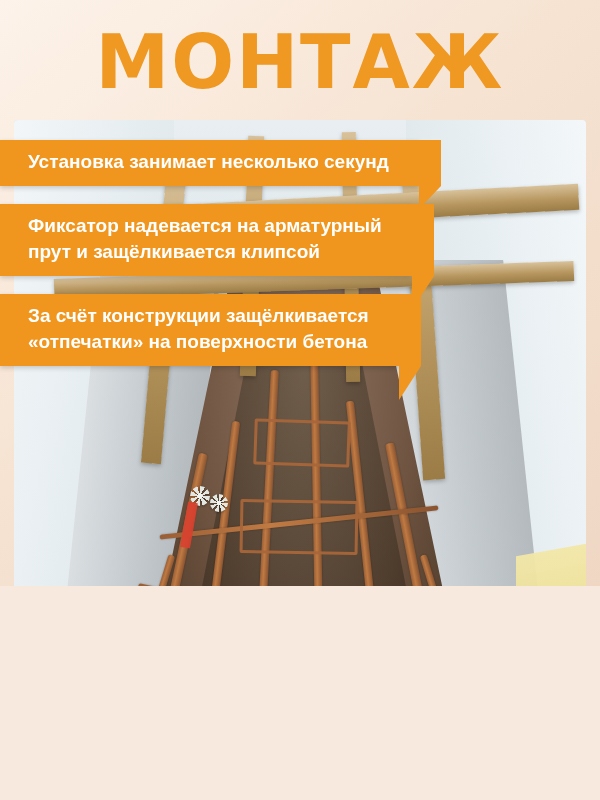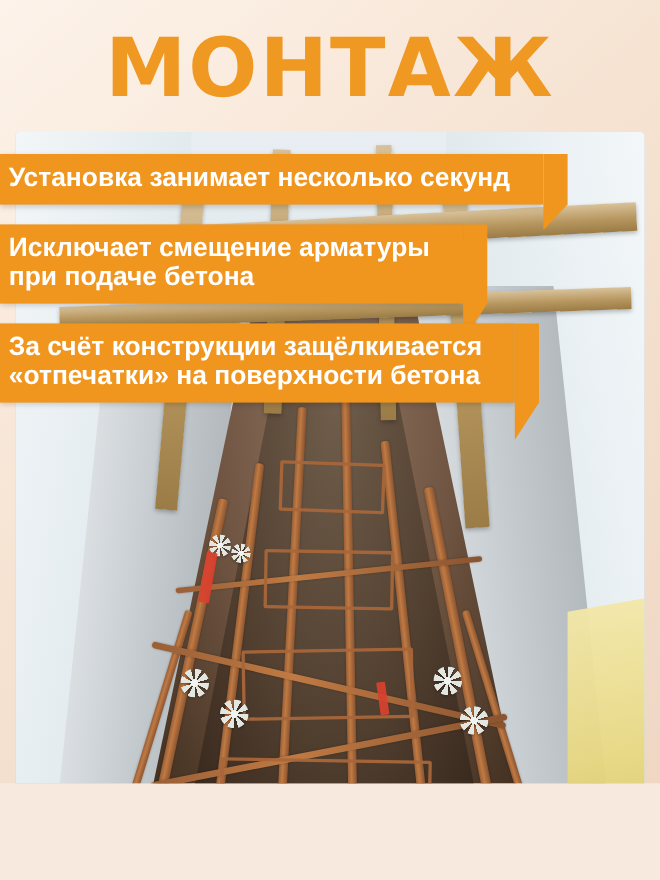--- a/index.html
+++ b/index.html
@@ -10,21 +10,21 @@
     width: 600px;
     height: 800px;
     overflow: hidden;
     font-family: "Liberation Sans", sans-serif;
     background: #f7e9dd;
   }
 
   .poster {
     position: relative;
     width: 600px;
-    height: 712px;
+    height: 586px;
     background: linear-gradient(140deg, #fdf3ea 0%, #f6e3d2 45%, #efd7c4 100%);
     overflow: hidden;
   }
 
   
   .photo {
     position: absolute;
     left: 14px;
     top: 120px;
     width: 572px;
@@ -183,24 +183,24 @@
   }
   .bar-row {
     position: relative;
     margin-bottom: 18px;
   }
   .bar {
     position: relative;
     display: inline-block;
     background: #f0961f;
     color: #ffffff;
-    font-size: 24px;
+    font-size: 19px;
     line-height: 26px;
     font-weight: 700;
-    padding: 9px 30px 11px 8px;
+    padding: 9px 30px 11px 28px;
     box-shadow: 0 2px 5px rgba(0,0,0,.18);
     white-space: pre-line;
   }
   .bar::after {
     content: "";
     position: absolute;
     right: -22px;
     top: 0;
     width: 0; height: 100%;
     border-left: 22px solid #f0961f;
@@ -279,22 +279,22 @@
     <div class="tape" style="left:330px;top:500px;width:8px;height:30px;transform:rotate(-8deg);"></div>
   </div>
 
   <div class="title">МОНТАЖ</div>
 
   <div class="bars">
     <div class="bar-row">
       <div class="bar">Установка занимает несколько секунд</div>
     </div>
     <div class="bar-row">
-      <div class="bar tall">Исключает смещение арматуры
-при подаче бетона</div>
+      <div class="bar tall">Фиксатор надевается на арматурный
+прут и защёлкивается клипсой</div>
     </div>
     <div class="bar-row">
       <div class="bar tall">За счёт конструкции защёлкивается
 «отпечатки» на поверхности бетона</div>
     </div>
   </div>
 
   <div class="frame"></div>
 </div>
 

